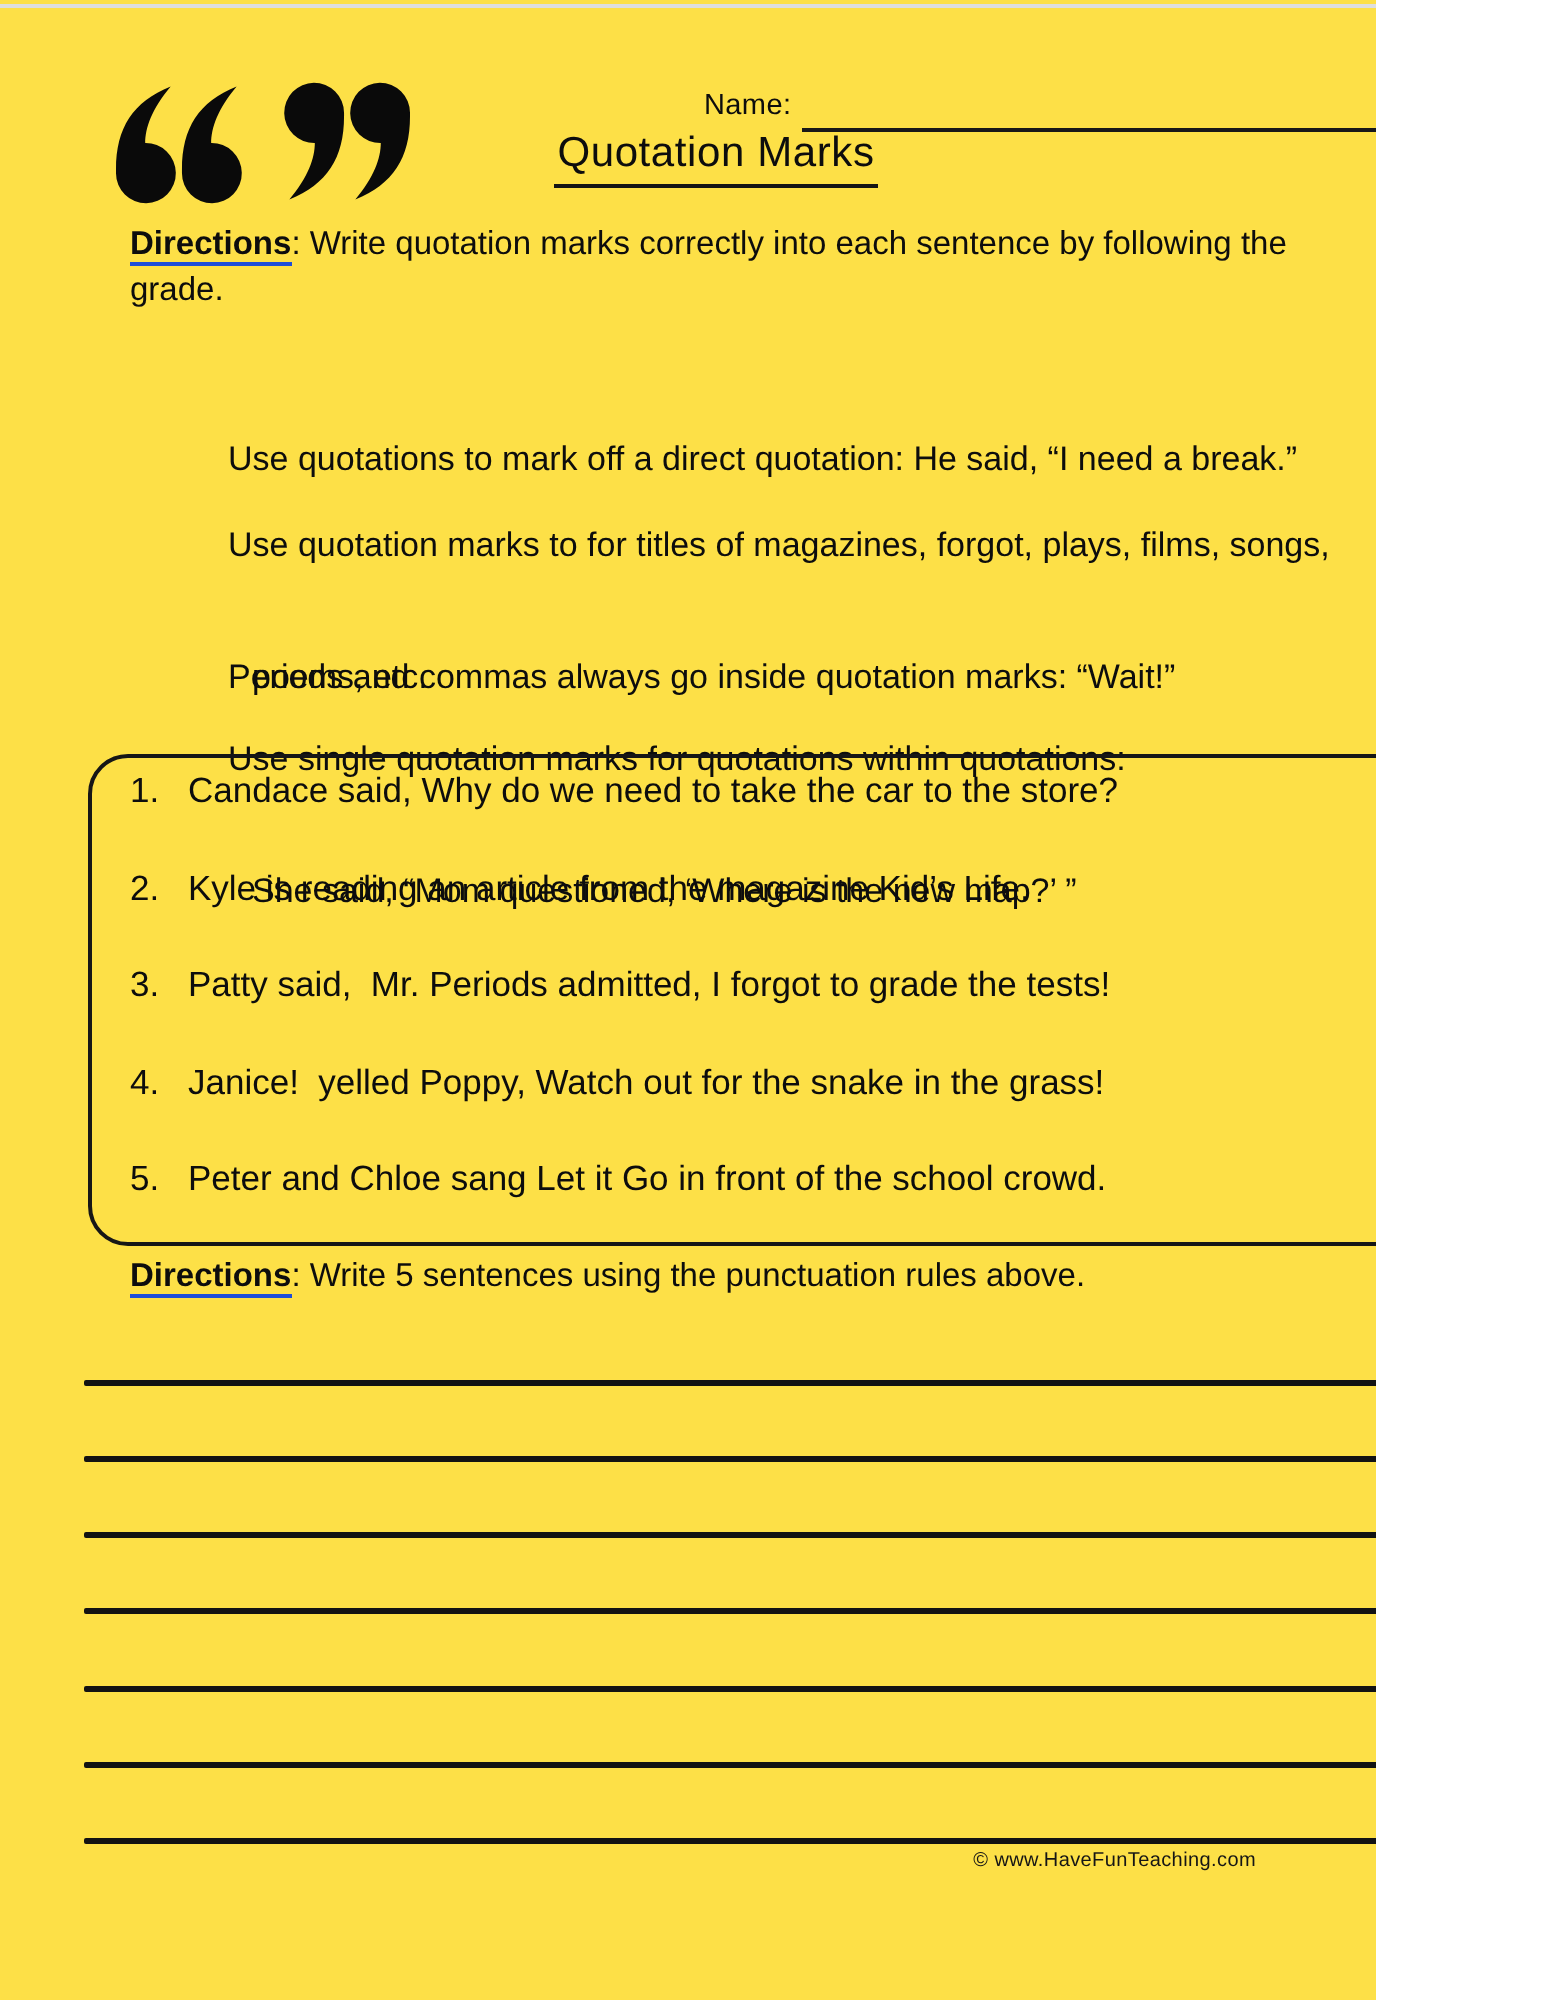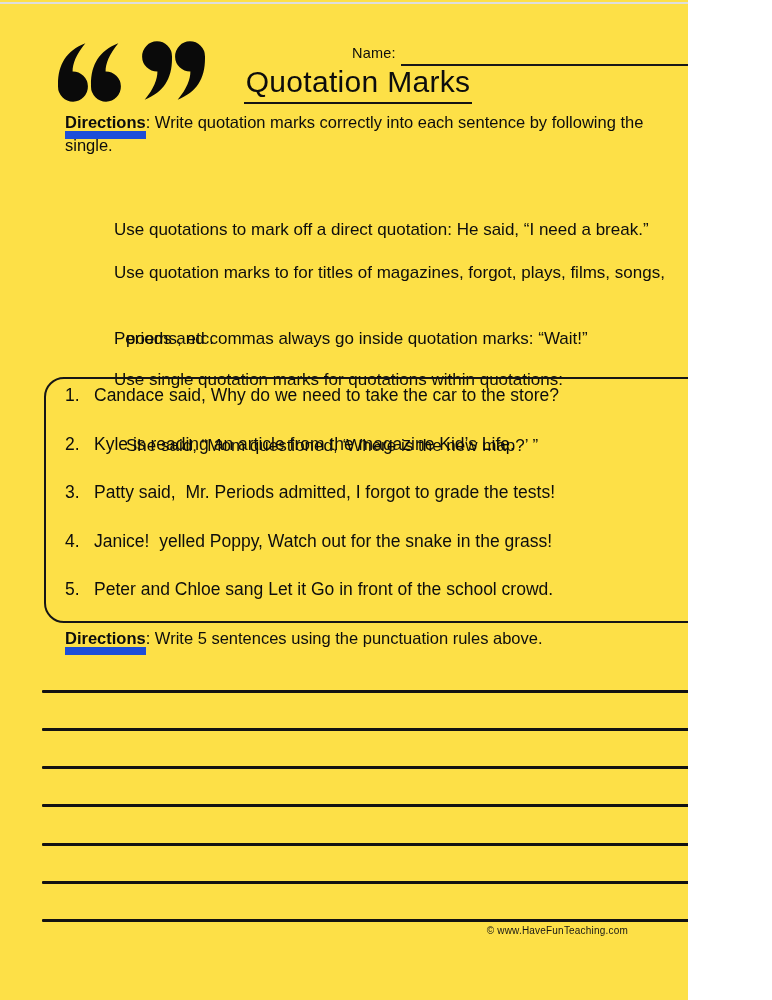--- a/index.html
+++ b/index.html
@@ -7,27 +7,27 @@
     position:relative;width:688px;height:1000px;background:#fde047;
     font-family:"Liberation Sans",sans-serif;color:#0d0d0d;overflow:hidden;
   }
   .top-edge{position:absolute;top:2px;left:0;width:100%;height:2px;background:#dedede;}
 
   
   .quotes-svg{position:absolute;left:58px;top:41px;}
   .name-row{position:absolute;left:352px;top:45px;font-size:14.5px;letter-spacing:.2px;}
   .name-line{position:absolute;left:401px;top:45px;width:306px;height:19px;border-bottom:2px solid #181818;}
   .title-wrap{position:absolute;left:28px;right:0;top:65px;text-align:center;}
-  .title-text{display:inline-block;font-size:30px;letter-spacing:.3px;border-bottom:2.5px solid #141414;padding:0 2px 3px 2px;}
+  .title-text{display:inline-block;font-size:21px;letter-spacing:.3px;border-bottom:2.5px solid #141414;padding:0 2px 3px 2px;}
 
   
   .dir{position:absolute;left:65px;font-size:16.5px;line-height:23px;width:660px;}
   #dir1{top:111px;}
   #dir2{top:627px;}
-  .dir-label{font-weight:bold;border-bottom:8px solid #1d4ed8;}
+  .dir-label{font-weight:bold;border-bottom:2px solid #1d4ed8;}
   .dir-line2{display:block;}
 
   
   .rule{position:absolute;left:114px;font-size:17px;line-height:22px;white-space:pre-wrap;width:620px;}
   #rule1{top:175px;}
   #rule2{top:218px;}
   #rule3{top:284px;}
   #rule4{top:325px;}
   .rule-line{display:block;}
   .rule-line2{display:block;padding-left:12px;}
@@ -69,21 +69,21 @@
 
   <span class="name-row">Name:</span>
   <span class="name-line"></span>
 
   <div class="title-wrap">
     <span class="title-text">Quotation Marks</span>
   </div>
 
   <div class="dir" id="dir1">
     <span class="dir-label">Directions</span><span>: Write quotation marks correctly into each sentence by following the</span>
-    <span class="dir-line2">single.</span>
+    <span class="dir-line2">grade.</span>
   </div>
 
   <div class="rule" id="rule1">
     <span class="rule-line">Use quotations to mark off a direct quotation: He said, “I need a break.”</span>
   </div>
   <div class="rule" id="rule2">
     <span class="rule-line">Use quotation marks to for titles of magazines, forgot, plays, films, songs,</span>
     <span class="rule-line2">poems, etc.</span>
   </div>
   <div class="rule" id="rule4">

